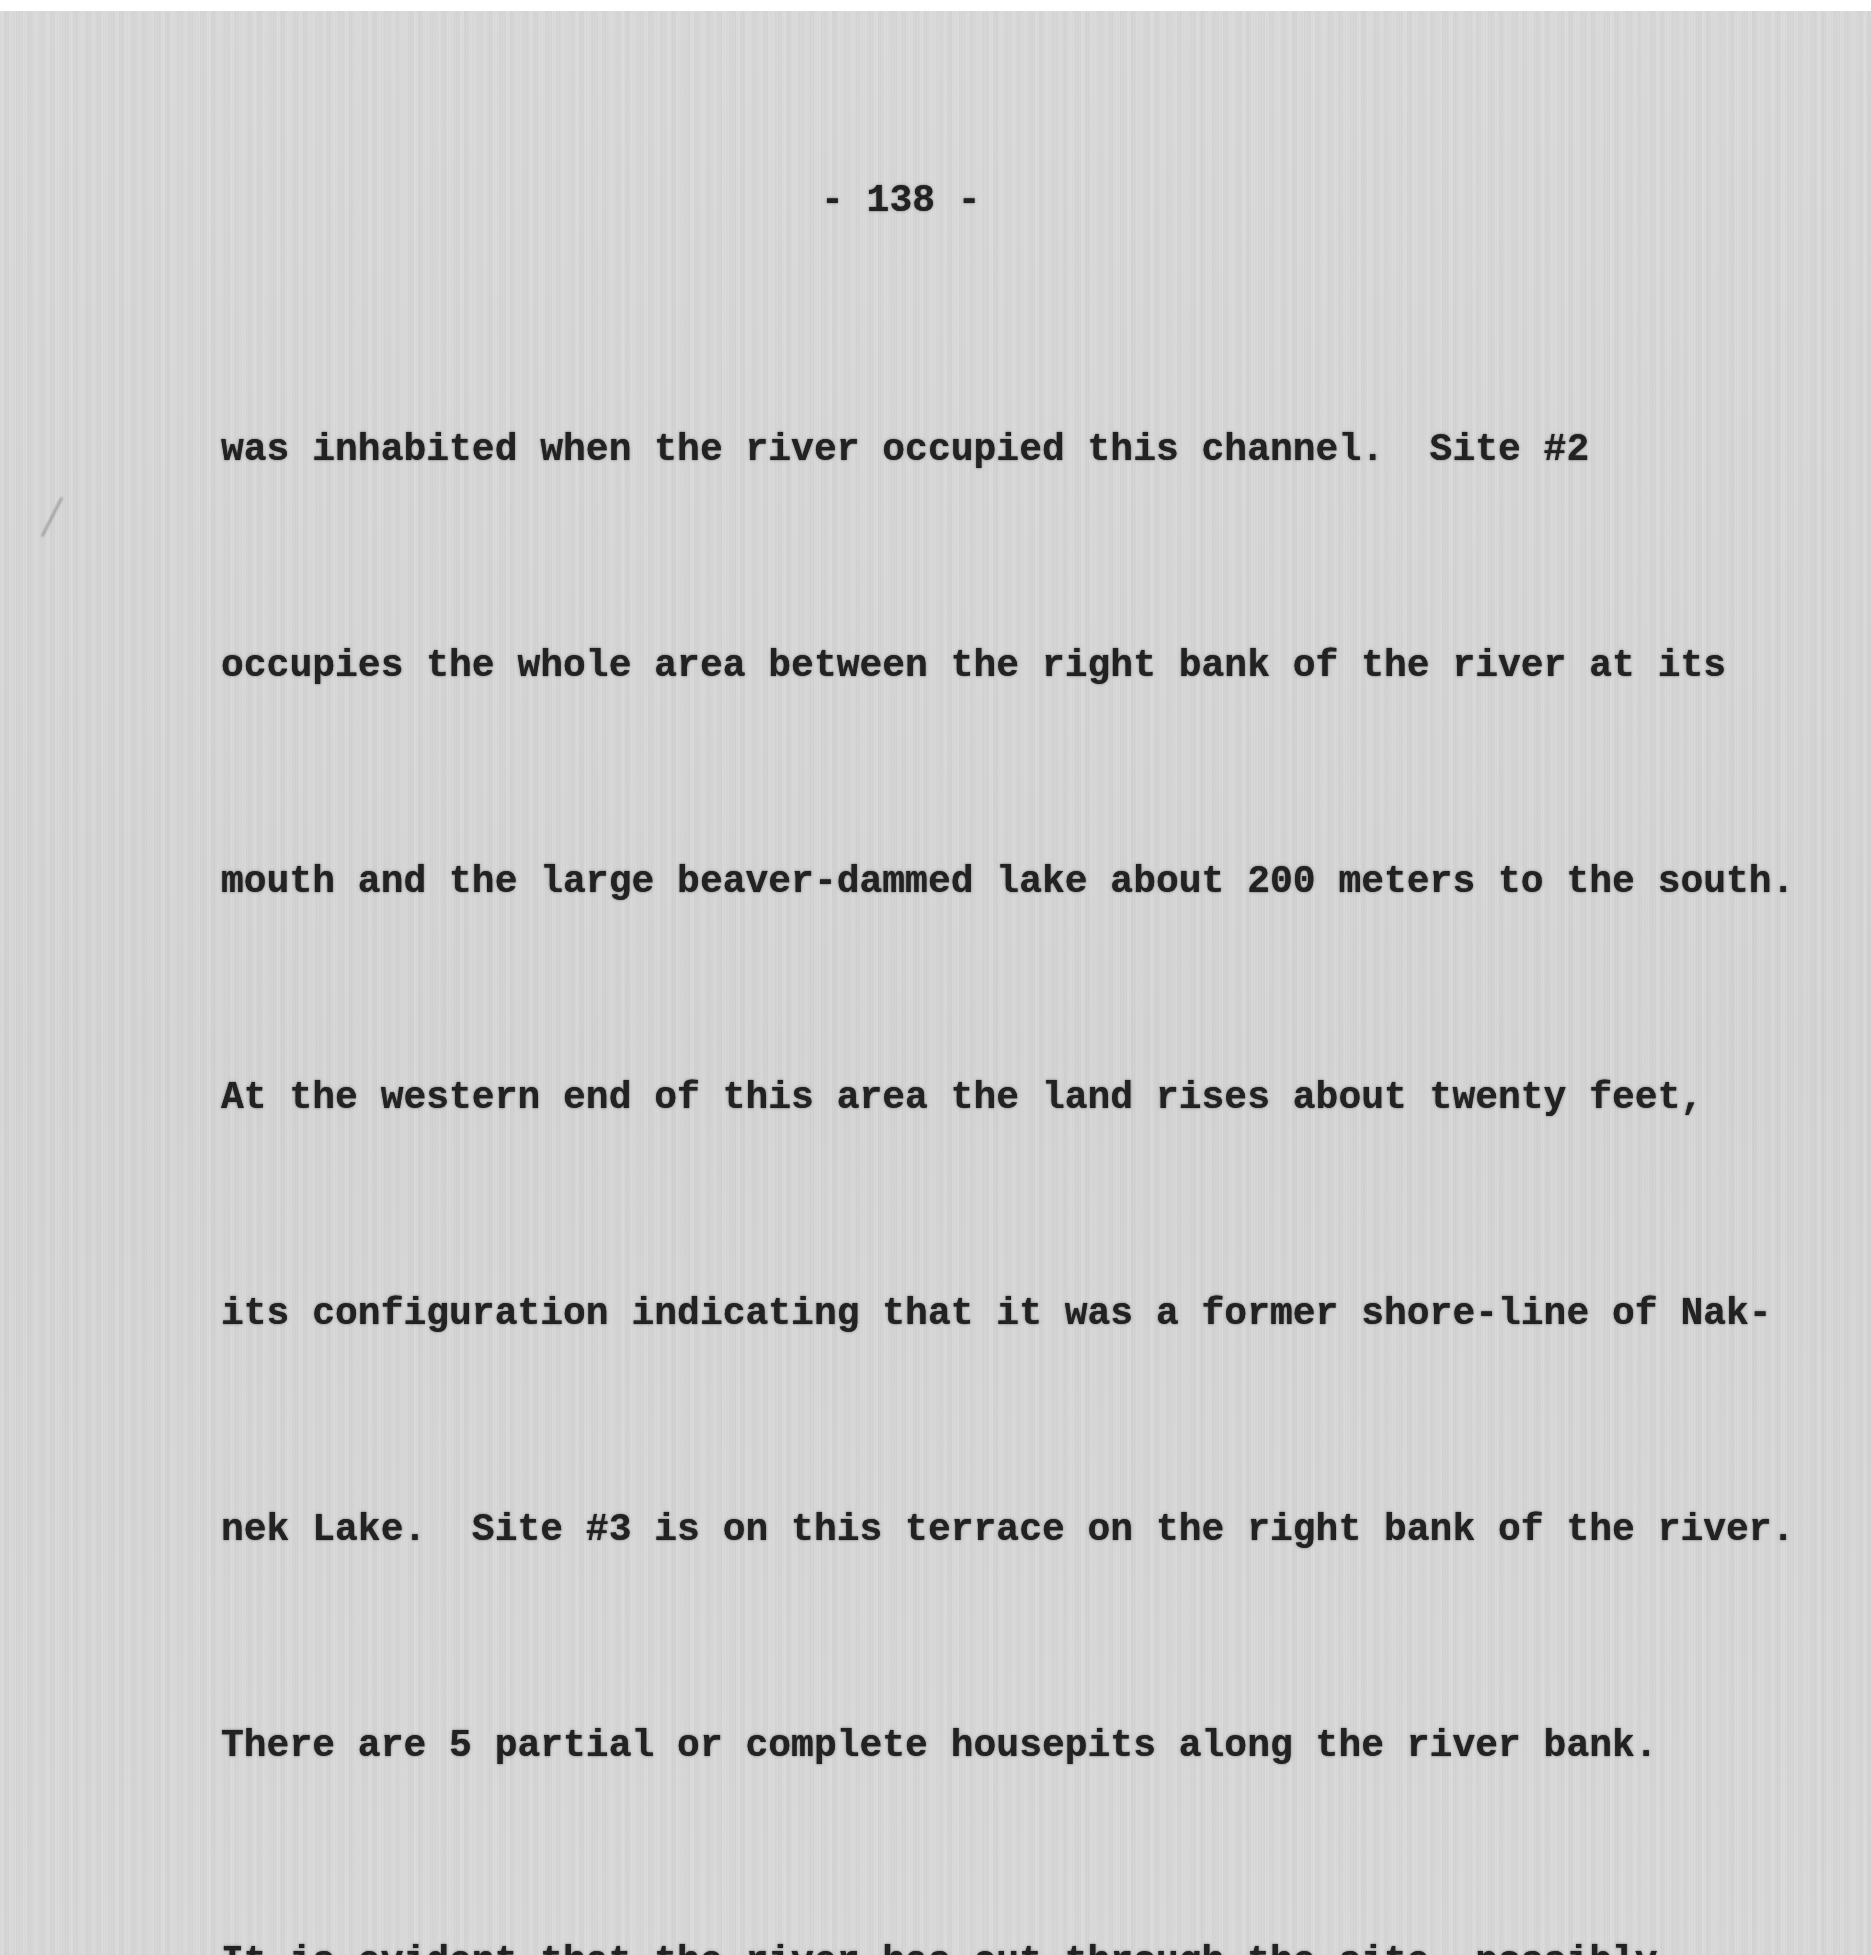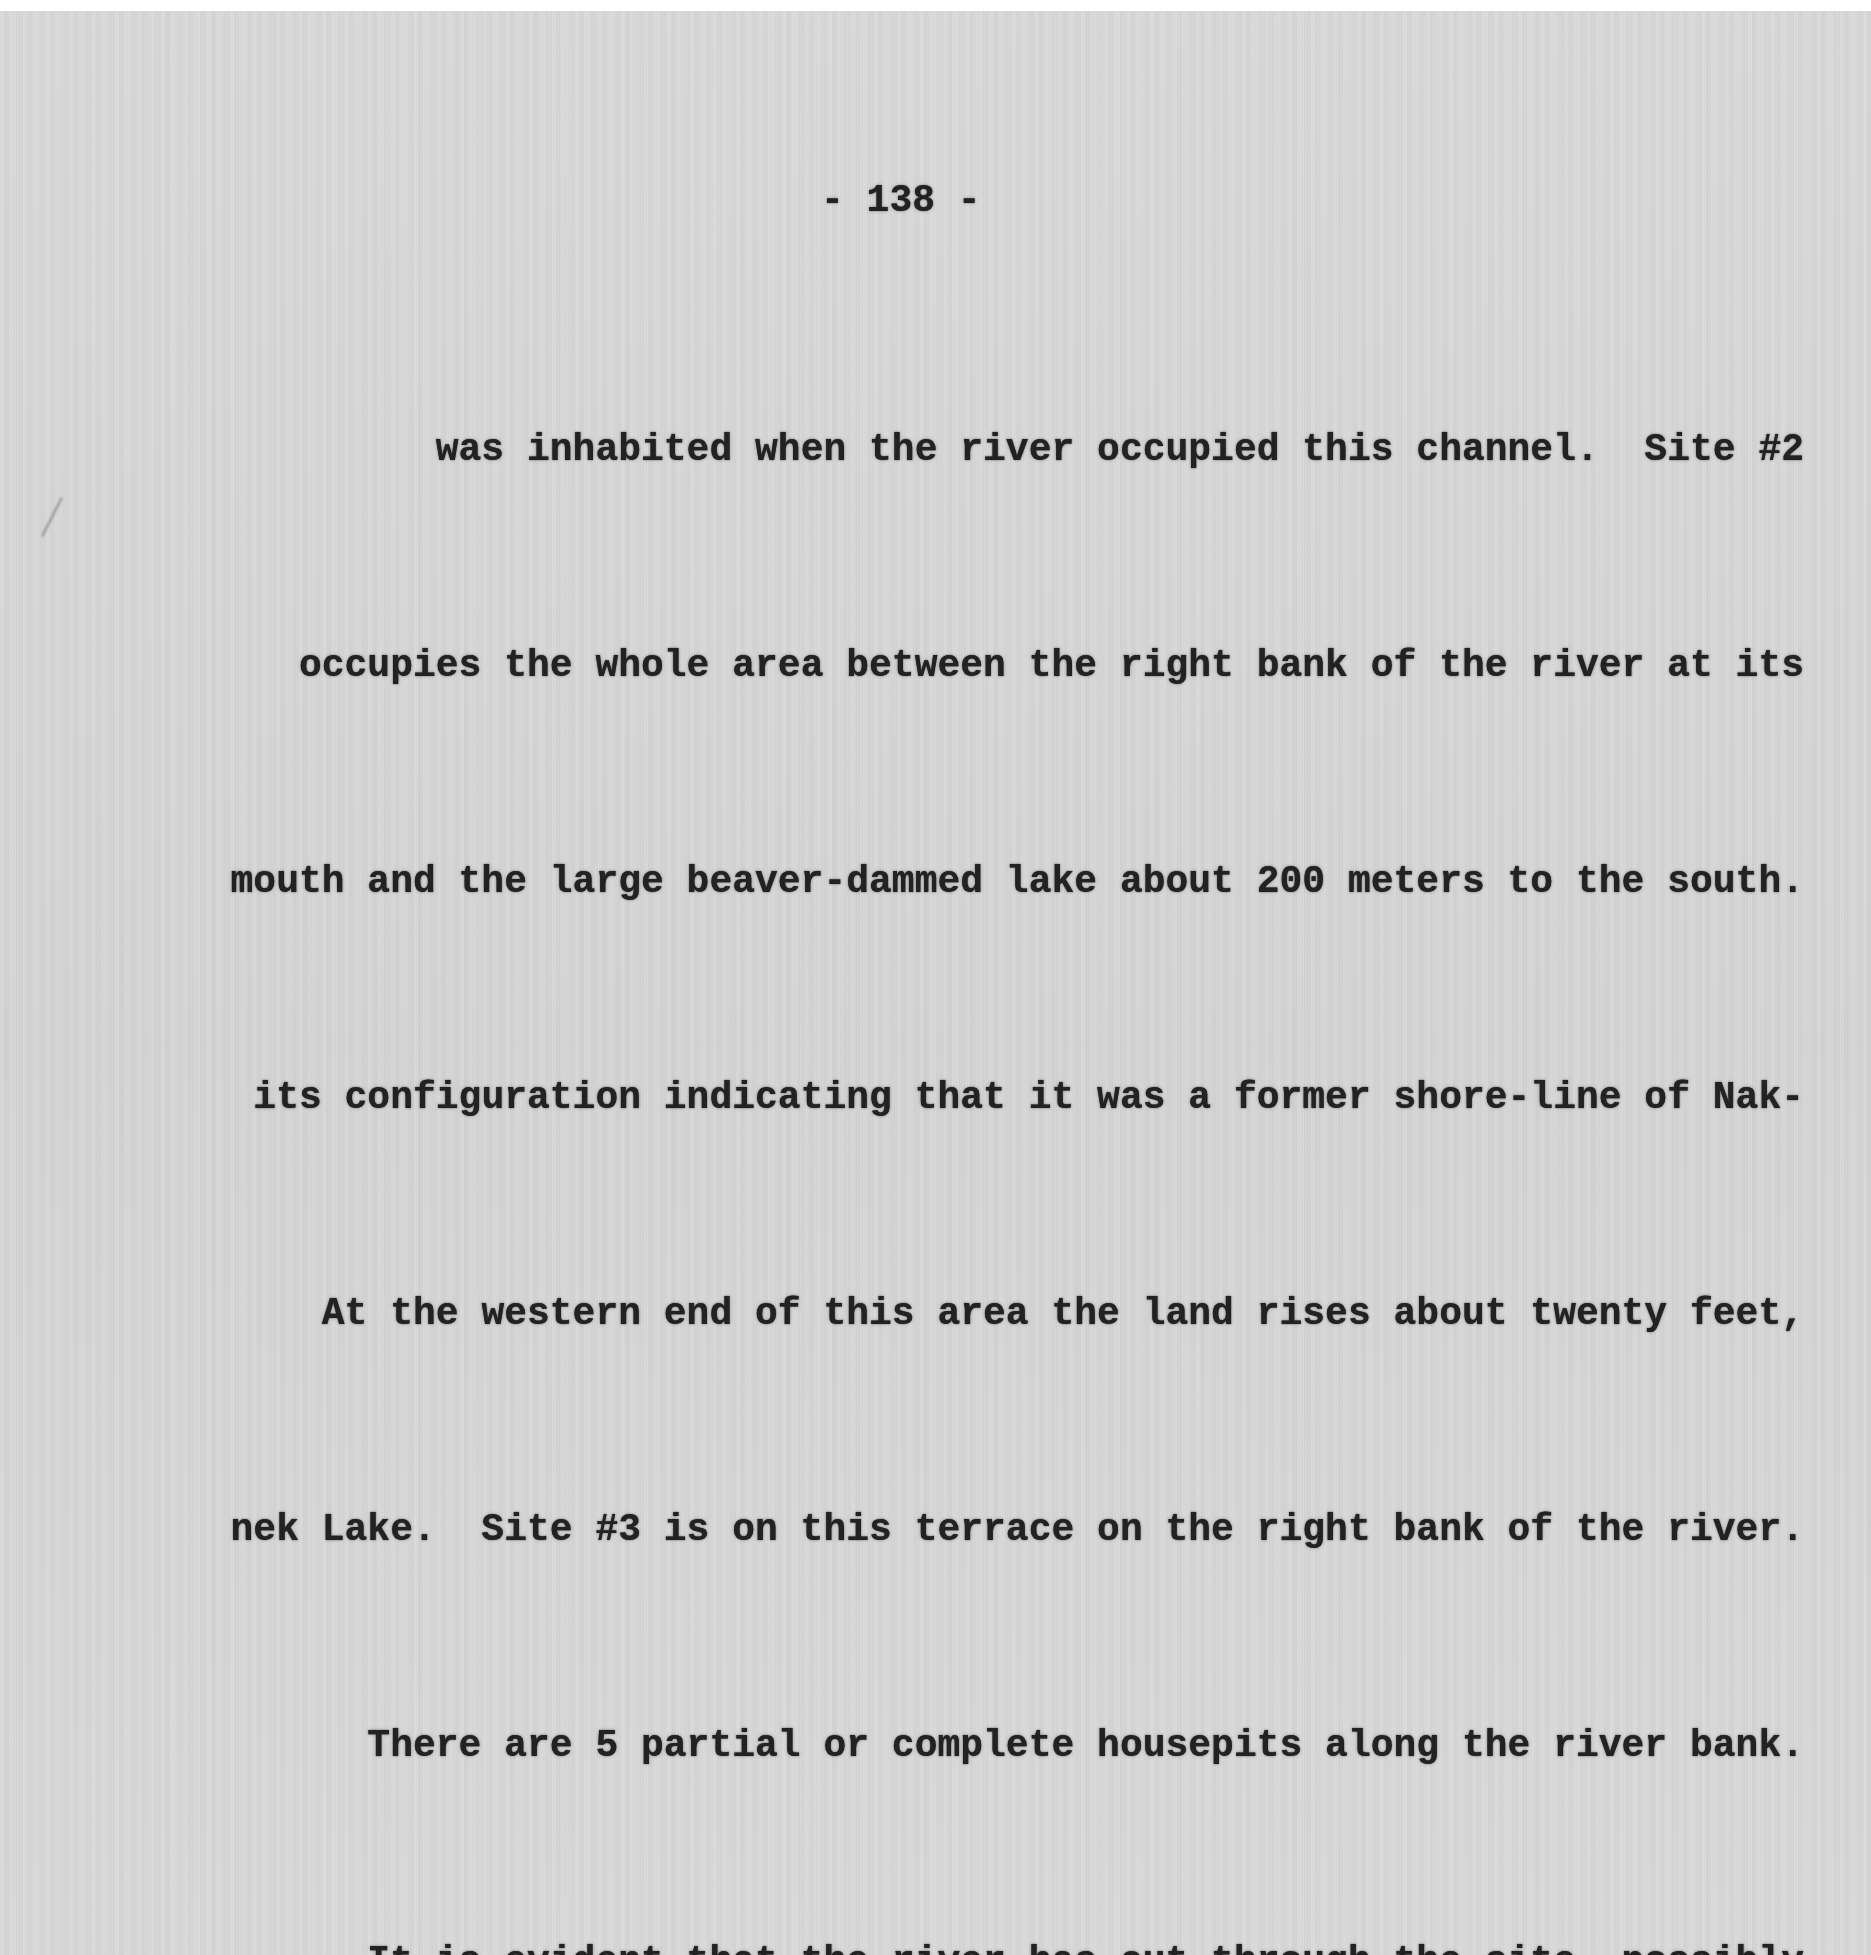--- a/index.html
+++ b/index.html
@@ -32,21 +32,20 @@
         rgba(0,0,0,0.012) 0px 1.2px,
         rgba(255,255,255,0.020) 1.2px 2.7px),
       linear-gradient(180deg, #d9d9d9 0%, #d5d5d5 45%, #dadada 100%);
   }
   
   .ink {
     color: #222222;
     font-weight: 700;
     text-shadow: 0 0 1.2px rgba(30,30,30,0.85), 0 0 3.9px rgba(60,60,60,0.30);
     filter: blur(0.4px);
-    text-align: right;
   }
   .page-number {
     position: absolute;
     left: 821px;
     top: 154px;
     font-size: 38px;
     line-height: 72px;
     white-space: pre;
   }
   .text-layer {
@@ -82,22 +81,22 @@
 <div class="screenshot">
   <div class="paper">
     <div class="scratch"></div>
 
     <div class="page-number ink">- 138 -</div>
 
     <div class="text-layer ink">
       <div class="line">was inhabited when the river occupied this channel.  Site #2</div>
       <div class="line">occupies the whole area between the right bank of the river at its</div>
       <div class="line">mouth and the large beaver-dammed lake about 200 meters to the south.</div>
+      <div class="line">At the western end of this area the land rises about twenty feet,</div>
       <div class="line">its configuration indicating that it was a former shore-line of Nak-</div>
-      <div class="line">At the western end of this area the land rises about twenty feet,</div>
       <div class="line">nek Lake.  Site #3 is on this terrace on the right bank of the river.</div>
       <div class="line">There are 5 partial or complete housepits along the river bank.</div>
       <div class="line">It is evident that the river has cut through the site, possibly</div>
       
       
       
       
       
       
       

